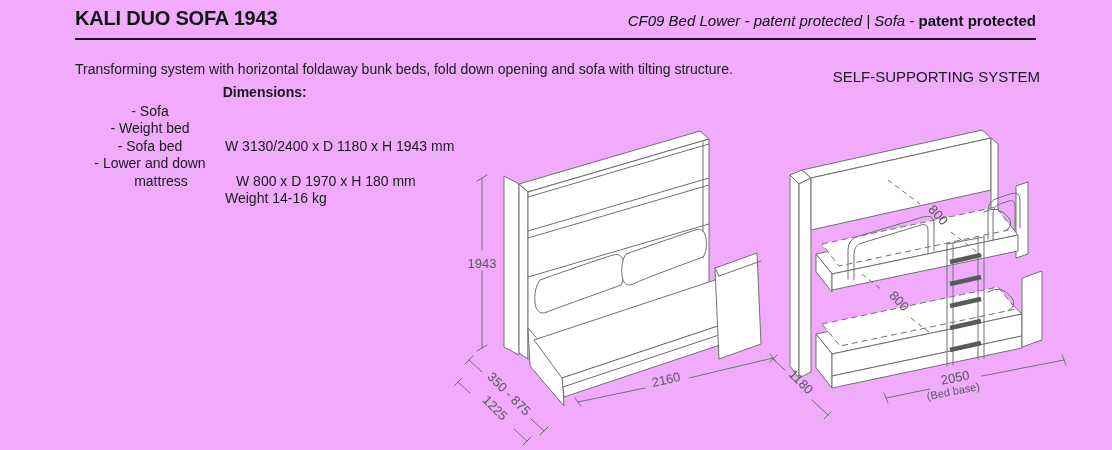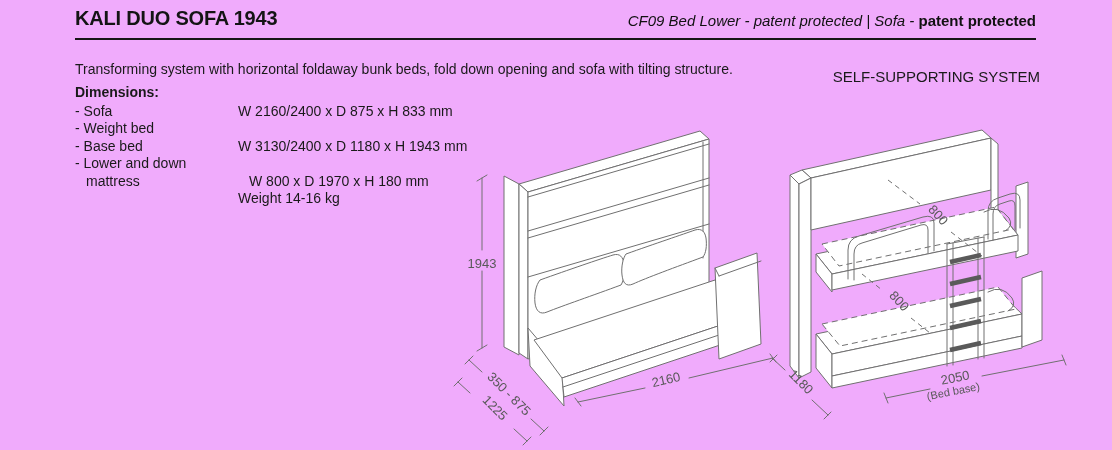--- a/index.html
+++ b/index.html
@@ -7,23 +7,23 @@
   .page{position:absolute;inset:0;background:#f0abfc;overflow:hidden;}
 
   .title{position:absolute;left:75px;top:7px;font-size:20px;font-weight:700;letter-spacing:-0.2px;color:#141414;white-space:nowrap;}
   .patent{position:absolute;right:76px;top:12px;font-size:15px;font-style:italic;color:#111;white-space:nowrap;}
   .patent .tail{font-weight:700;font-style:normal;}
   .rule{position:absolute;left:75px;right:76px;top:38px;border-top:2px solid #161616;height:0;}
 
   .desc{position:absolute;left:75px;top:61px;font-size:14px;margin:0;white-space:nowrap;}
   .selfsys{position:absolute;right:72px;top:68px;font-size:15px;font-weight:400;white-space:nowrap;}
 
-  .dims{position:absolute;left:75px;top:84px;font-size:14px;}
+  .dims{position:absolute;left:75px;top:84px;font-size:14px;text-align:center;}
   .dims-h{font-weight:700;line-height:17px;margin-bottom:2px;}
-  .row{display:flex;line-height:17.4px;gap:13px;}
+  .row{display:flex;line-height:17.4px;}
   .lab{width:150px;flex:none;}
   .lab.indent{padding-left:11px;}
   .val{white-space:nowrap;}
 
   .diagram{position:absolute;overflow:visible;}
   #diagram-closed{left:448px;top:128px;}
   #diagram-open{left:770px;top:128px;}
 
   .ln{fill:none;stroke:#707070;stroke-width:1;stroke-linecap:round;stroke-linejoin:round;}
   .lnd{fill:none;stroke:#707070;stroke-width:1;stroke-linecap:butt;stroke-dasharray:5 4;}
@@ -43,27 +43,26 @@
   <div class="patent"><span>CF09 Bed Lower - patent protected | Sofa - </span><span class="tail">patent protected</span></div>
   <div class="rule"></div>
 
   <p class="desc">Transforming system with horizontal foldaway bunk beds, fold down opening and sofa with tilting structure.</p>
   <div class="selfsys">SELF-SUPPORTING SYSTEM</div>
 
   <div class="dims">
     <div class="dims-h">Dimensions:</div>
     <div class="row">
         <span class="lab">- Sofa</span>
-        <span class="val">W 2160/2400 x D 875 x H 833 mm</span>
       </div>
     <div class="row">
         <span class="lab">- Weight bed</span>
       </div>
     <div class="row">
-        <span class="lab">- Base bed</span>
+        <span class="lab">- Sofa bed</span>
         <span class="val">W 3130/2400 x D 1180 x H 1943 mm</span>
       </div>
     <div class="row">
         <span class="lab">- Lower and down</span>
         <span class="val"></span>
       </div>
     <div class="row">
         <span class="lab indent">mattress</span>
         <span class="val">W 800 x D 1970 x H 180 mm</span>
       </div>

